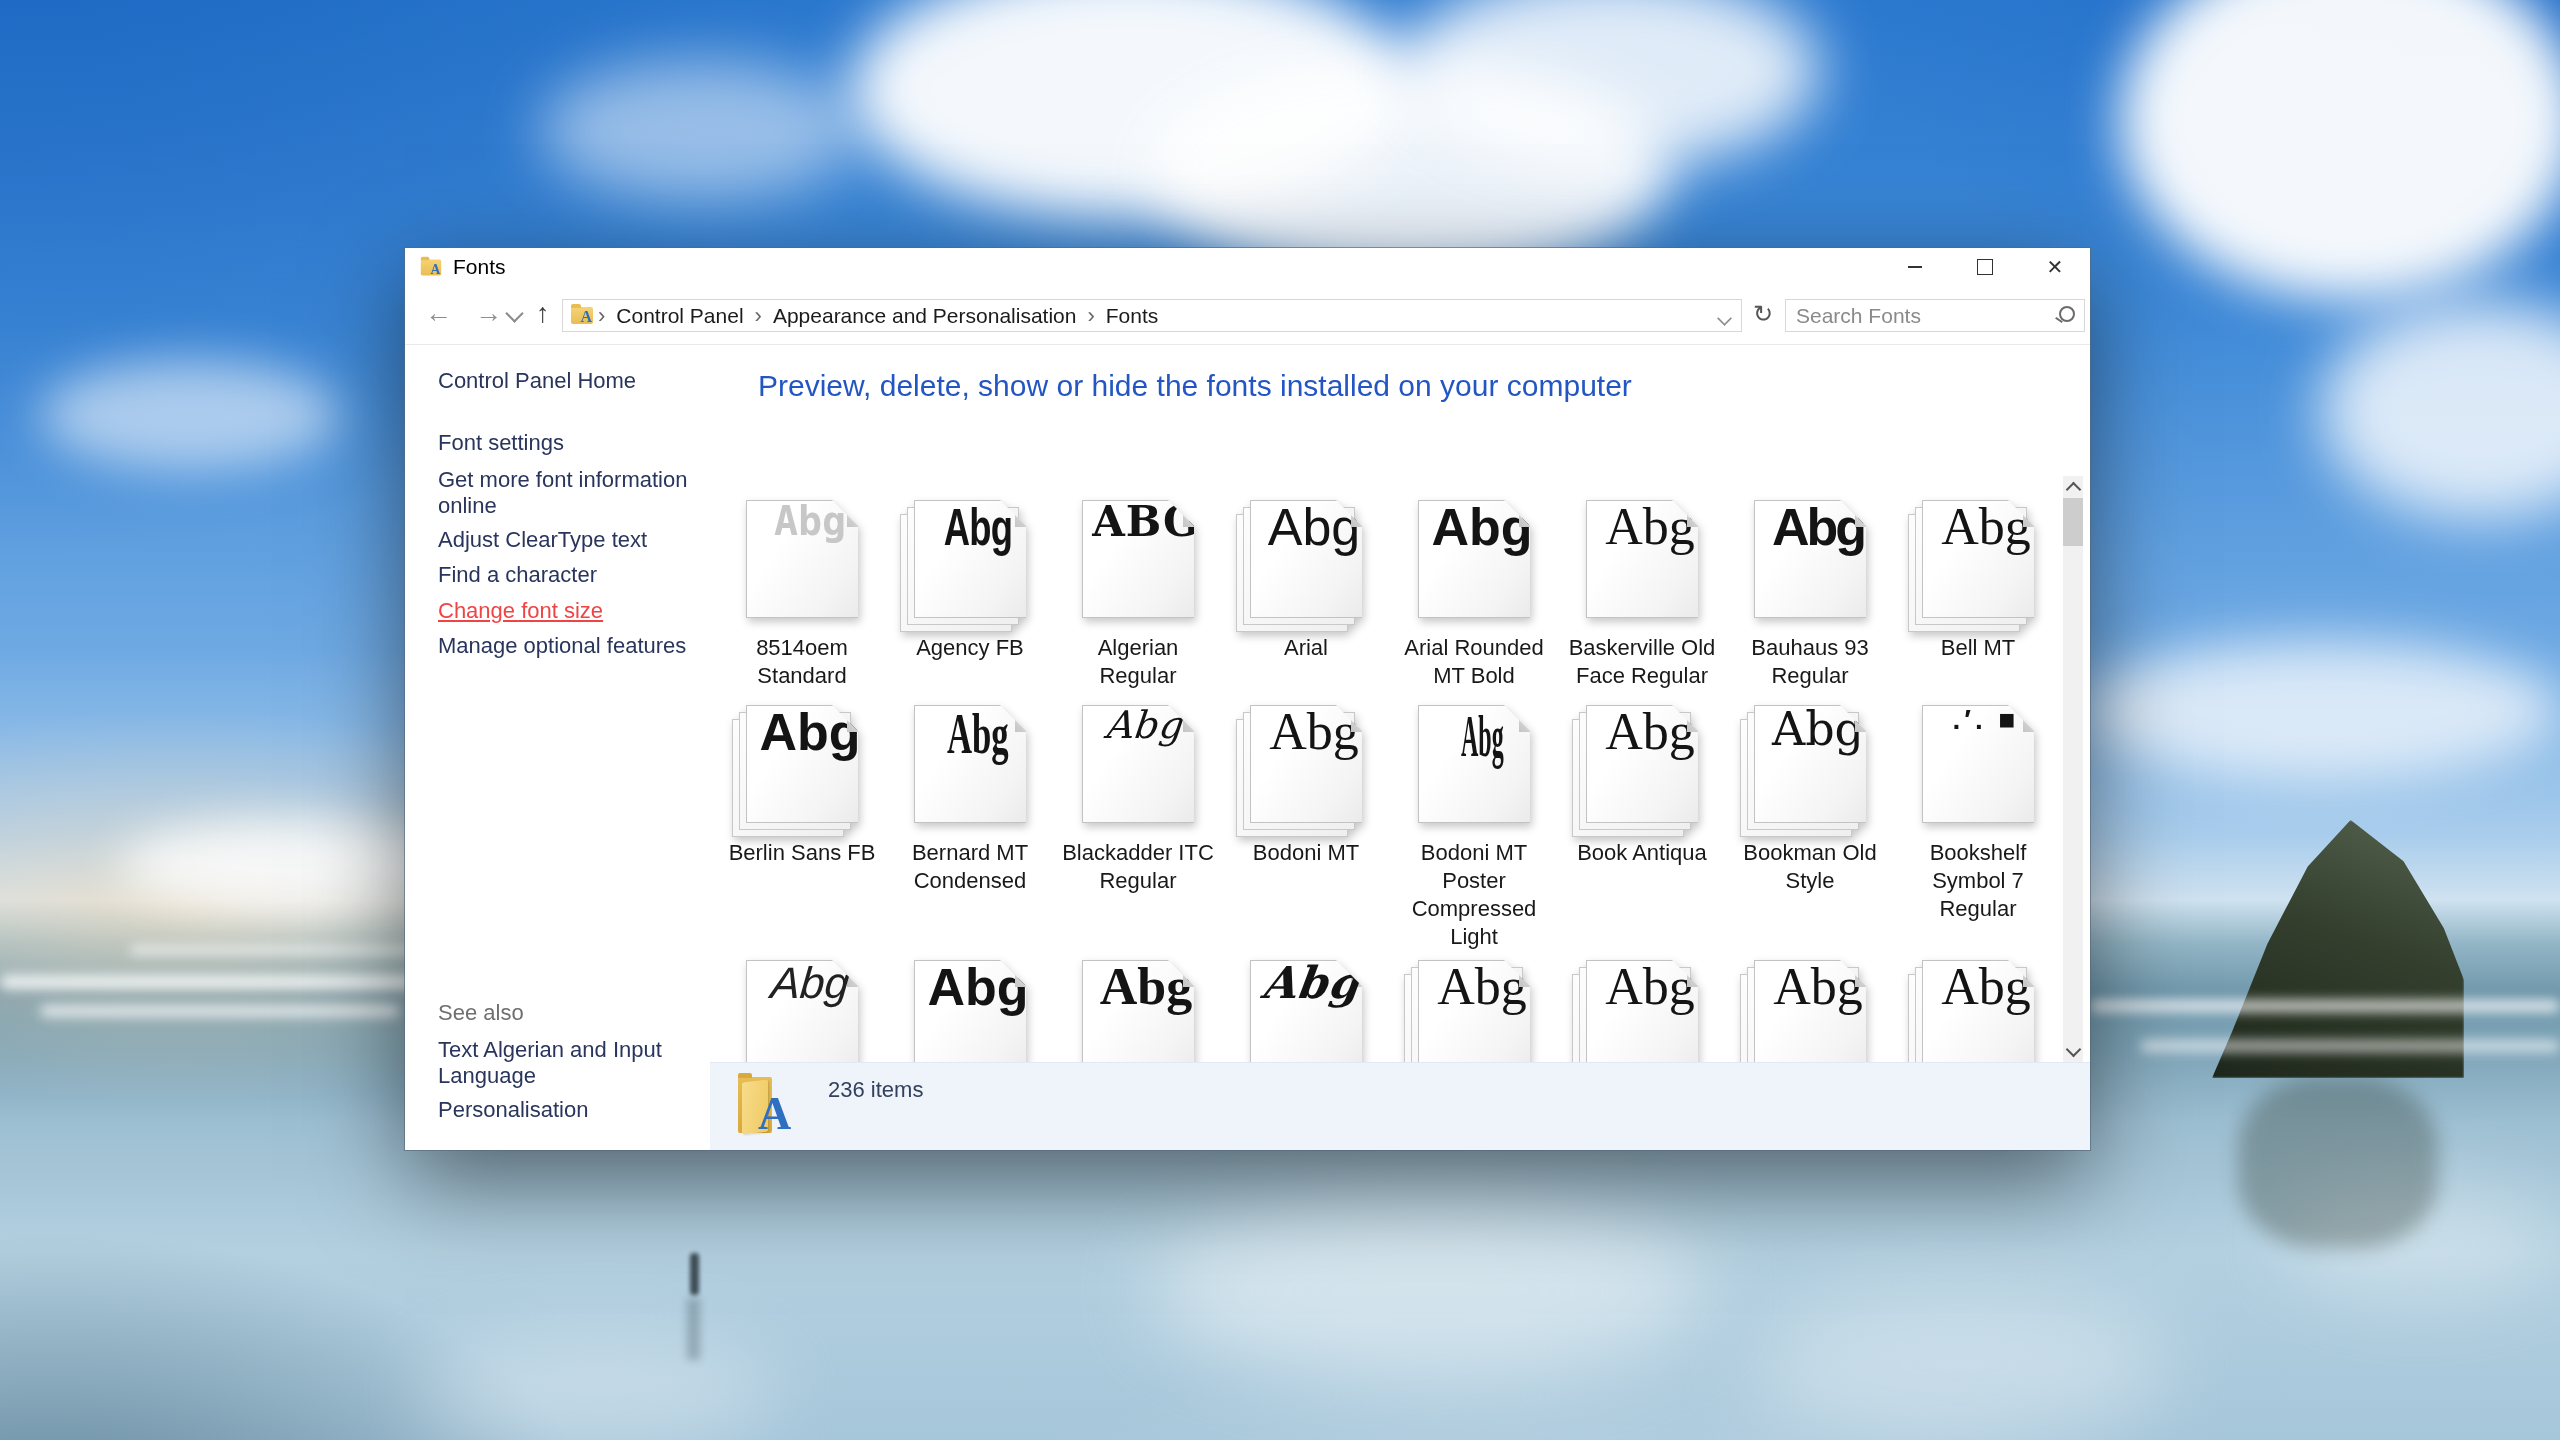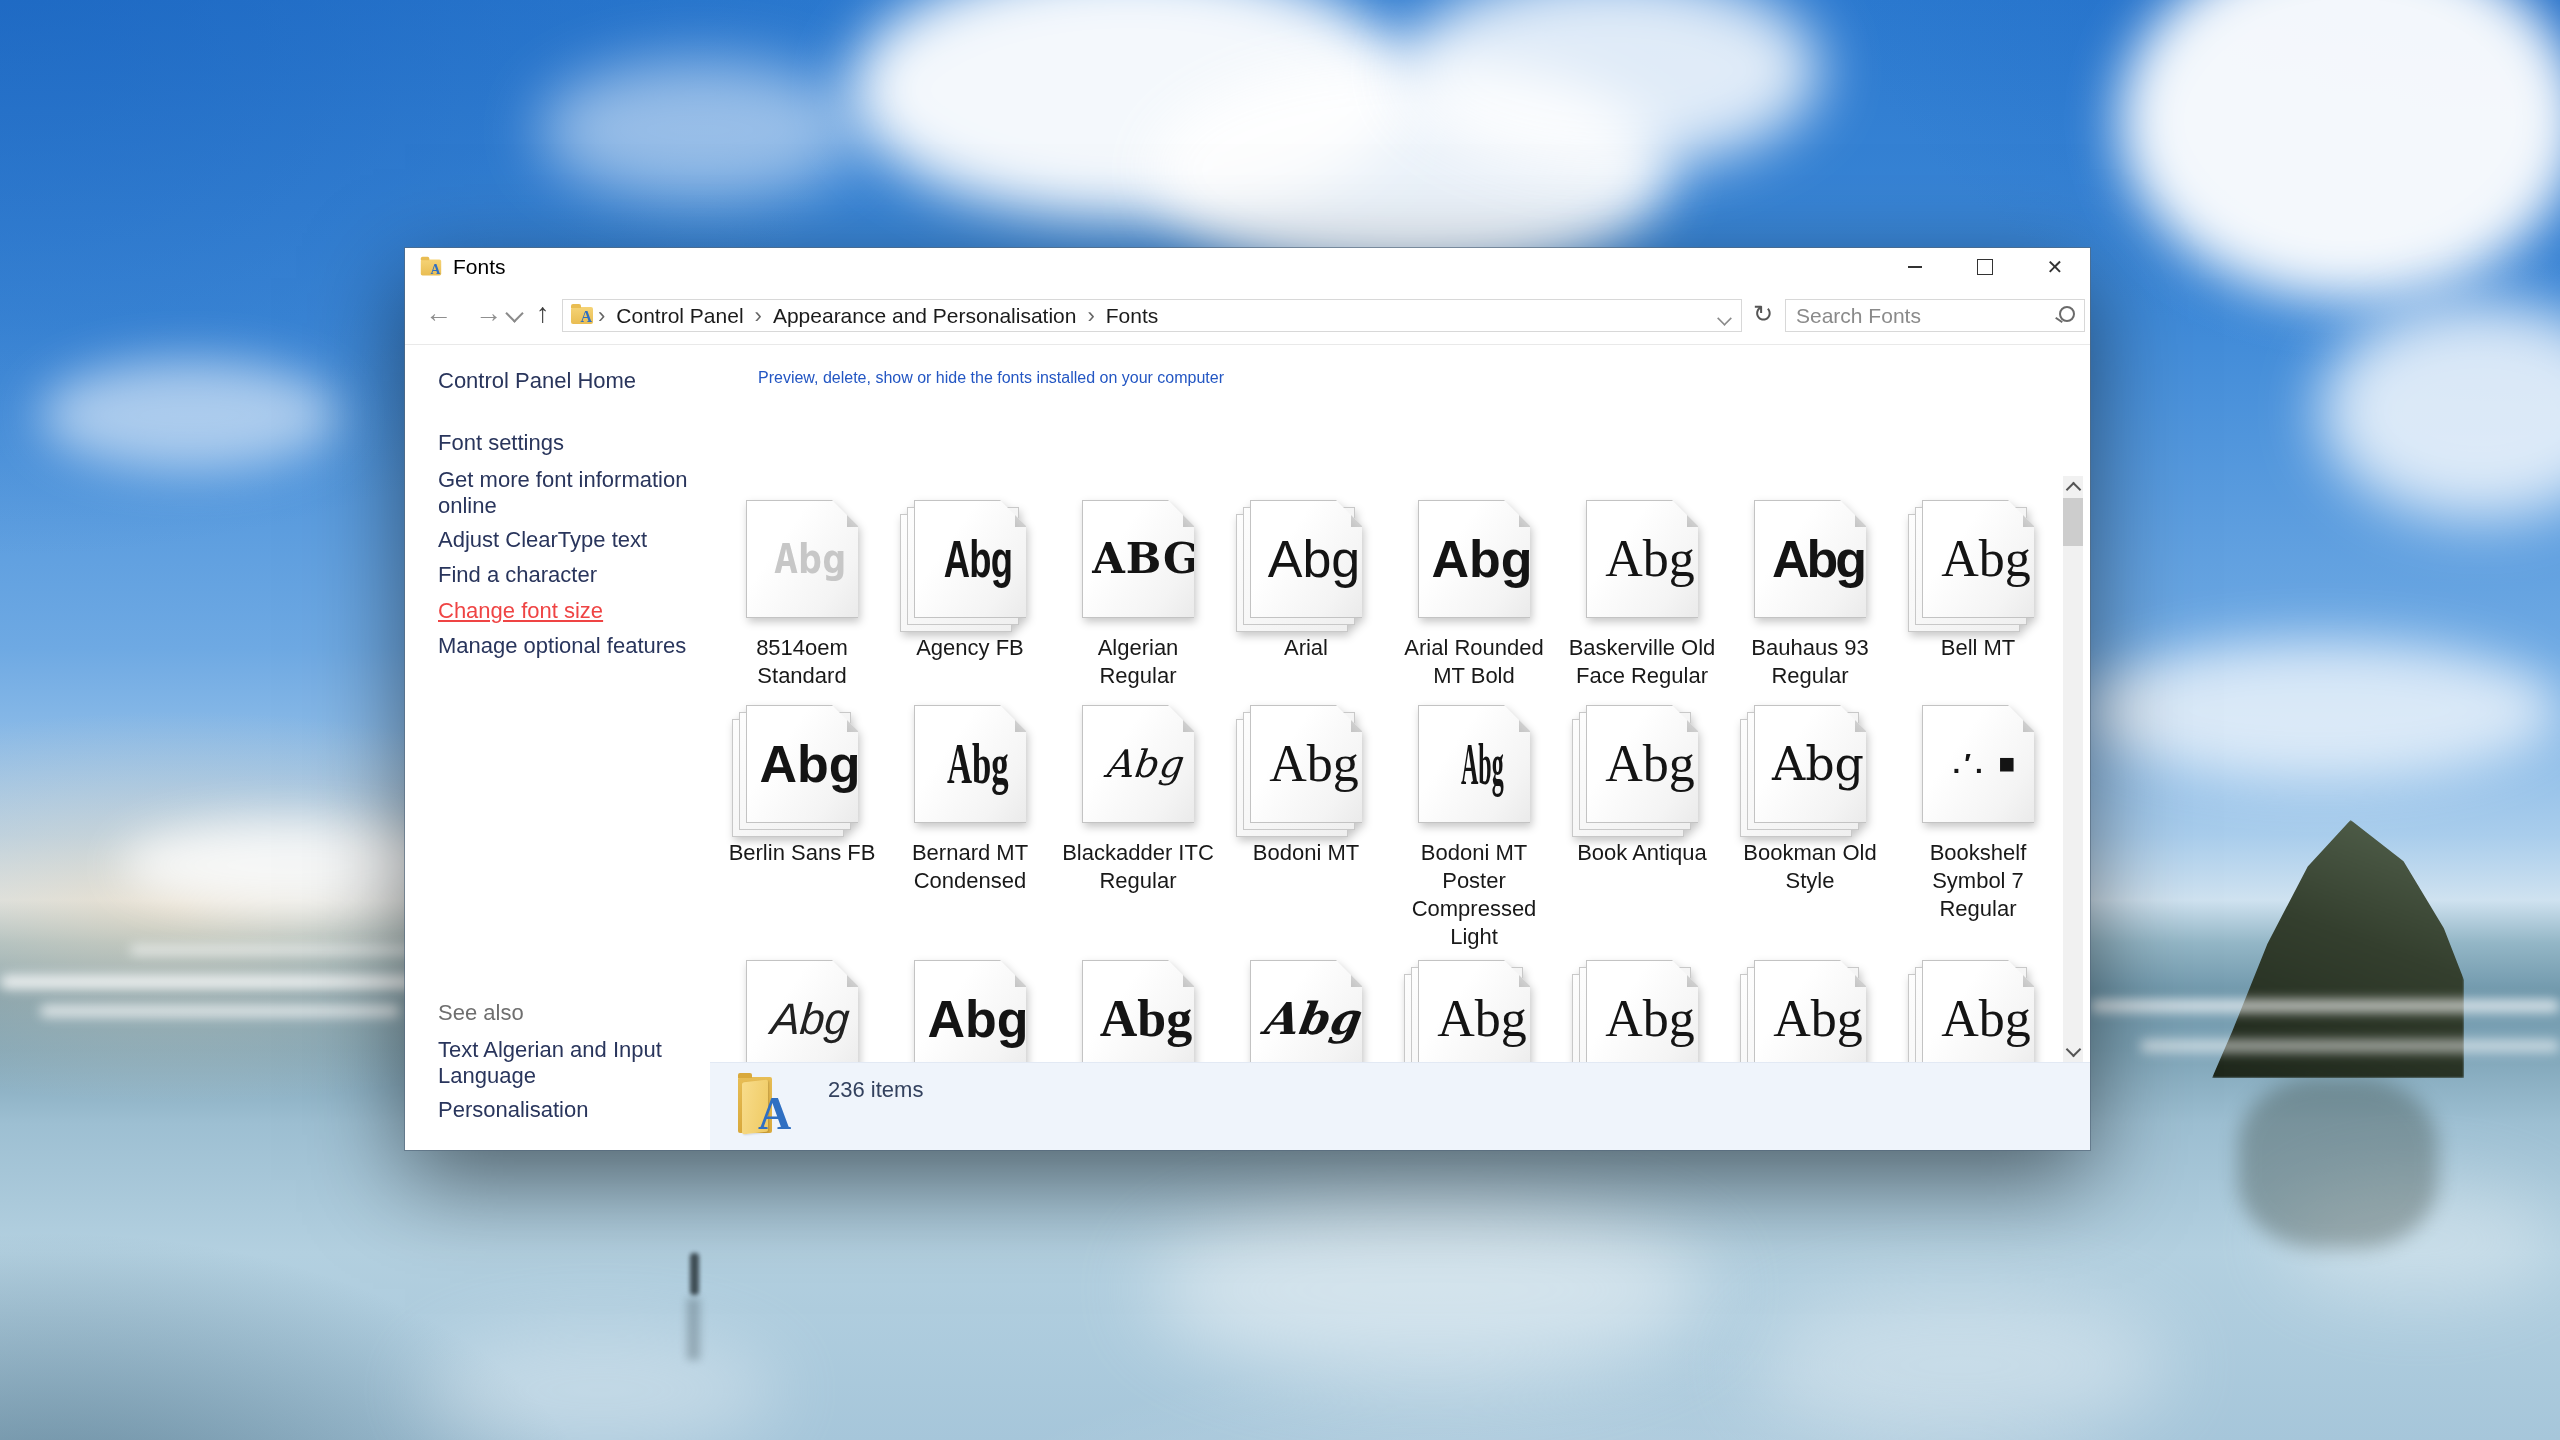--- a/index.html
+++ b/index.html
@@ -51,39 +51,39 @@
   .mag::after{content:"";position:absolute;left:-6px;top:11px;width:8px;height:2px;background:#6a6a6a;transform:rotate(35deg)}
 
   .sidebar{position:absolute;left:0;top:97px;width:305px;bottom:0;background:#fff}
   .sidebar div.sitem{position:absolute;left:33px;width:258px;font-size:22px;line-height:1.18;color:#29355c}
   .sitem.link a{color:#ef4444;text-decoration:underline}
   .sitem a{color:inherit;text-decoration:none}
   .s1{top:23px}.s2{top:85px}.s3{top:122px}.s4{top:182px}.s5{top:217px}.s6{top:253px}.s7{top:288px}
   .s-see{top:655px;color:#6f6f6f!important}.s8{top:692px}.s9{top:752px}
 
   .main{position:absolute;left:305px;top:97px;right:0;bottom:0;background:#fff}
-  .heading{position:absolute;left:48px;top:24px;font-size:16px;color:#2356c3}
+  .heading{position:absolute;left:48px;top:24px;font-size:30px;color:#2356c3}
   .toolbar{position:absolute;left:0;top:87px;right:0;height:44px;background:#f4f4f4;border-bottom:1px solid #ececec}
   .organise{position:absolute;left:25px;top:9px;font-size:21px;color:#1d1d1d}
   .organise .caret{font-size:13px;color:#555;margin-left:7px;vertical-align:2px}
   .viewthumb{position:absolute;right:84px;top:10px;width:30px;height:22px;border:1px solid #9eb2c4;background:linear-gradient(180deg,#7fb2e0 0%,#a8cdea 45%,#cfe4d2 60%,#4c7a4c 100%);box-shadow:0 0 0 1px #fff inset}
   .viewcaret{position:absolute;right:62px;top:14px;font-size:13px;color:#444}
   .helpbtn{position:absolute;right:8px;top:8px;width:28px;height:28px;border-radius:50%;background:#2d7fd9;color:#fff;font-size:19px;font-weight:bold;display:flex;align-items:center;justify-content:center}
 
   .gridview{position:absolute;left:0;top:131px;right:27px;bottom:87px;overflow:hidden;background:#fff}
   .frow{position:absolute;left:8px;display:flex}
   .r1{top:18px}.r2{top:223px}.r3{top:478px}
   .cell{width:168px;display:flex;flex-direction:column;align-items:center}
   .icon{position:relative;width:112px;height:118px;margin-top:6px;filter:drop-shadow(2px 4px 4px rgba(0,0,0,.22))}
   .sheet{position:absolute;width:112px;height:118px;background:linear-gradient(125deg,#fdfdfd,#efefef);border:1px solid #c8c8c8;box-sizing:border-box}
   .sh1{left:-7px;top:7px}.sh2{left:-14px;top:14px}
   .page{position:absolute;left:0;top:0;width:128px;height:118px;box-sizing:border-box;border:1px solid #c3c3c3;
     background:linear-gradient(125deg,#ffffff 30%,#f4f4f4 72%,#e7e7e7 100%);
     clip-path:polygon(0 0,86px 0,112px 26px,112px 118px,0 118px);
-    display:flex;align-items:center;justify-content:center}
+    display:flex;align-items:flex-start;justify-content:center}
   .fold{position:absolute;top:0;right:0;width:26px;height:26px;background:linear-gradient(225deg,#f6f6f6 0%,#e0e0e0 45%,#c4c4c4 100%);clip-path:polygon(0 0,100% 100%,0 100%)}
   .pv{font-size:52px;color:#141414;line-height:1;white-space:nowrap}
   .pv.bitmap{font-family:"DejaVu Sans Mono",monospace;font-weight:bold;color:#c7c7c7;font-size:40px}
   .pv.agency{font-weight:600;transform:scaleX(.7);font-size:52px;letter-spacing:-1px}
   .pv.algerian{font-family:"DejaVu Serif",serif;font-weight:700;font-size:42px;letter-spacing:1px}
   .pv.arial{font-weight:500}
   .pv.arounded{font-weight:800}
   .pv.serif{font-family:"Liberation Serif",serif;font-size:52px}
   .pv.bauhaus{font-weight:900;letter-spacing:-3px}
   .pv.berlin{font-weight:700}

